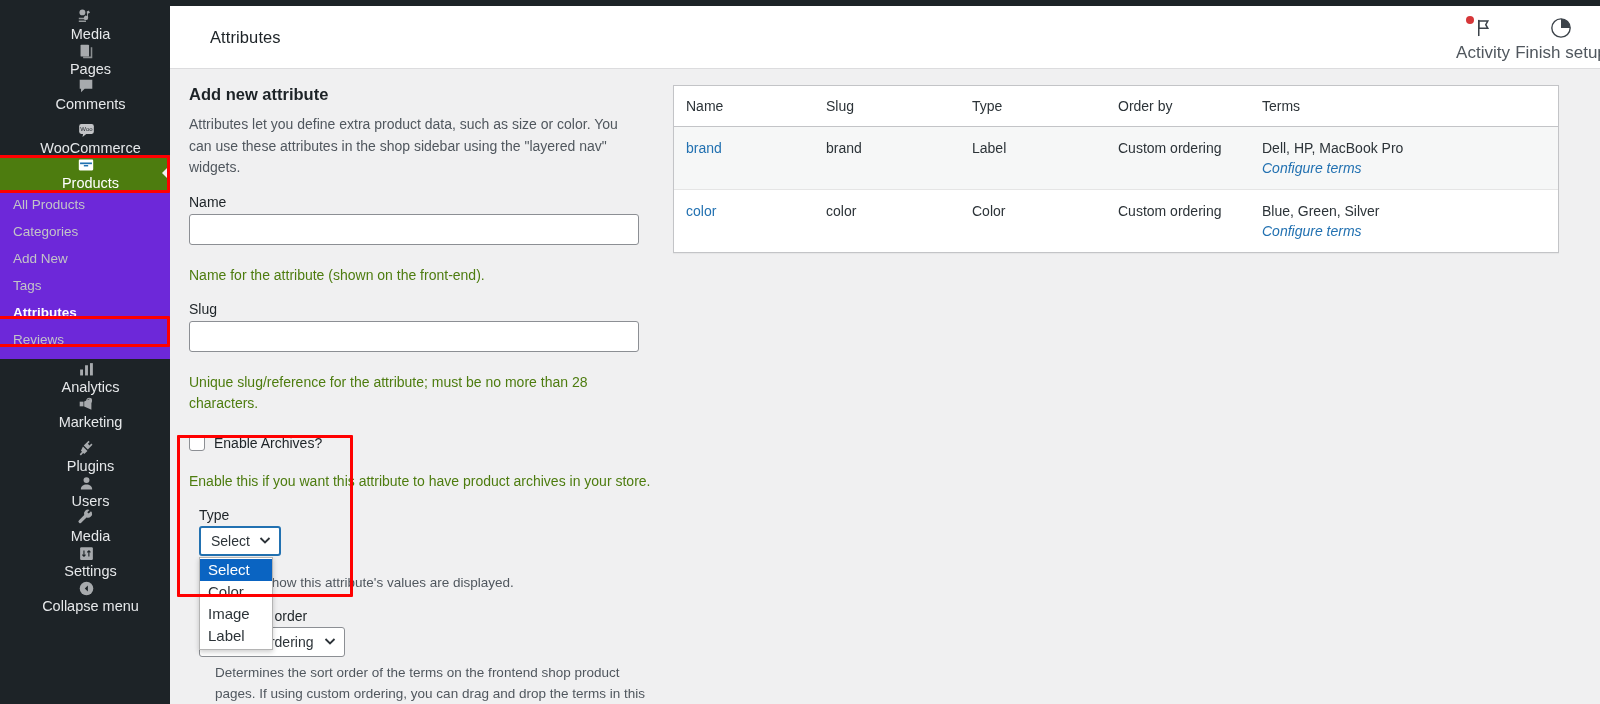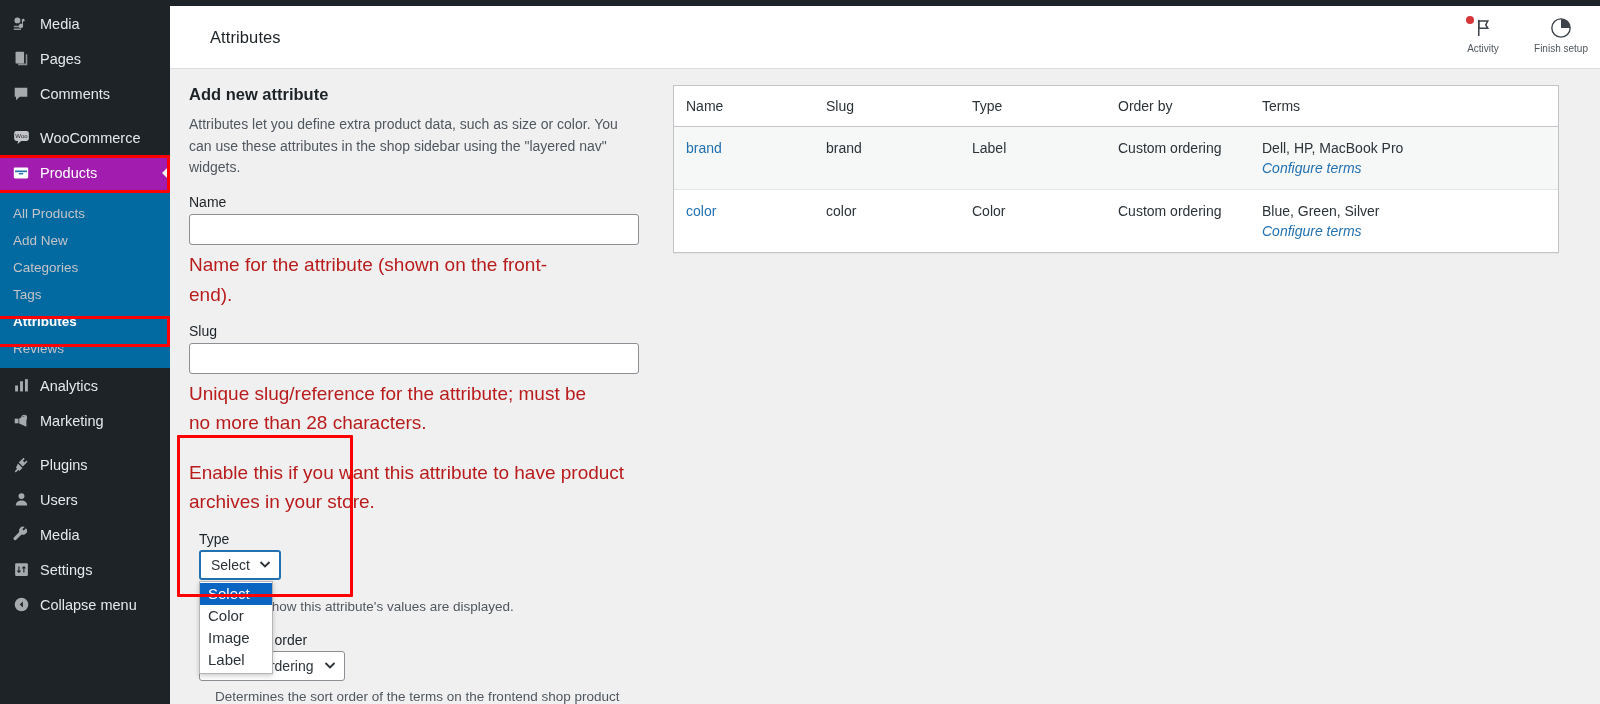--- a/index.html
+++ b/index.html
@@ -18,41 +18,41 @@
   }
 
   
   .sidebar {
     position: absolute; left: 0; top: 6px; width: 170px; height: 698px;
     background: #1d2327; color: #f0f0f1;
   }
   .menu-item {
     display: flex; align-items: center; height: 35px;
     padding-left: 11px; position: relative;
-    font-size: 14.5px; color: #e6e8ea; cursor: pointer;
+    font-size: 14.5px; color: #e6e8ea; cursor: pointer; flex-direction: column;
   }
   .menu-item .mi-icon {
     width: 20px; height: 20px; margin-right: 9px;
     display: flex; align-items: center; justify-content: center;
     color: #a7aaad; flex: 0 0 20px;
   }
   .menu-item .mi-icon svg { display: block; }
   .menu-item .mi-label { white-space: nowrap; }
   .menu-item.current {
-    background: #a21caf; color: #fff; font-weight: 400;
+    background: #4d7c0f; color: #fff; font-weight: 400;
   }
   .menu-item.current .mi-icon { color: #fff; }
   .menu-item.current::after {
     content: ""; position: absolute; right: 0; top: 50%;
     margin-top: -8px; width: 0; height: 0;
     border-top: 8px solid transparent; border-bottom: 8px solid transparent;
     border-right: 8px solid #f0f0f1;
   }
   .menu-gap { height: 9px; }
-  .submenu { background: #0369a1; padding: 10px 0 6px 0; }
+  .submenu { background: #6d28d9; padding: 1px 0 6px 0; }
   .submenu-item {
     display: block; padding: 6px 0 6px 13px;
     font-size: 13.5px; color: #c3c4c7; cursor: pointer;
   }
   .submenu-item.active { color: #fff; font-weight: bold; }
 
   
   .redbox {
     position: absolute; border: 3px solid #ff0000;
     pointer-events: none; z-index: 60; border-radius: 1px;
@@ -69,21 +69,21 @@
   }
   .header-right {
     margin-left: auto; display: flex; align-items: flex-start;
     height: 100%; padding-top: 9px;
   }
   .hr-btn {
     width: 78px; display: flex; flex-direction: column;
     align-items: center; cursor: pointer; position: relative;
   }
   .hr-icon { height: 25px; display: flex; align-items: center; justify-content: center; position: relative; }
-  .hr-label { font-size: 10px; color: #50575e; margin-top: 3px; white-space: nowrap; }
+  .hr-label { font-size: 17px; color: #50575e; margin-top: 3px; white-space: nowrap; }
   .dot-badge {
     position: absolute; right: 19px; top: 1px;
     width: 8px; height: 8px; border-radius: 50%; background: #d63638;
   }
 
   
   .content {
     position: absolute; left: 170px; top: 69px;
     width: 1174px; height: 635px; background: #f0f0f1;
   }
@@ -100,22 +100,22 @@
     max-width: 450px;
   }
   .fld-label { font-size: 14px; color: #1d2327; margin-bottom: 4px; }
   .fld-input {
     display: block; width: 450px; height: 31px;
     border: 1px solid #8c8f94; border-radius: 3px; background: #fff;
     font-size: 14px; padding: 0 8px; color: #2c3338;
     font-family: "Liberation Sans", sans-serif;
   }
   .fld-help {
-    font-size: 19px; color: #b91c1c; line-height: 1.55;
-    margin-top: 5px; max-width: 400px;
+    font-size: 14px; color: #4d7c0f; line-height: 1.55;
+    margin-top: 20px; max-width: 400px;
   }
   .fld-block { margin-bottom: 14px; }
   .chk-row { display: flex; align-items: center; margin-bottom: 4px; }
   .chk-box {
     width: 16px; height: 16px; border: 1px solid #8c8f94;
     border-radius: 3px; background: #fff; margin-right: 9px; cursor: pointer;
   }
   .chk-label { font-size: 14px; color: #1d2327; }
 
   
@@ -249,22 +249,22 @@
             <rect x="2" y="4" width="16" height="12" rx="1.2"></rect>
             <rect x="3.4" y="7.2" width="13.2" height="1.9" fill="#2271b1"></rect>
             <rect x="7.6" y="10" width="4.8" height="1.6" fill="#2271b1"></rect>
           </svg>
       </span>
       <span class="mi-label">Products</span>
     </div>
 
     <div class="submenu">
       <span class="submenu-item">All Products</span>
+      <span class="submenu-item">Categories</span>
       <span class="submenu-item">Add New</span>
-      <span class="submenu-item">Categories</span>
       <span class="submenu-item">Tags</span>
       <span class="submenu-item active">Attributes</span>
       <span class="submenu-item">Reviews</span>
     </div>
 
     <div class="menu-item">
       <span class="mi-icon">
         <svg width="17" height="17" viewBox="0 0 20 20" fill="currentColor">
             <rect x="2.5" y="10" width="3.4" height="7"></rect>
             <rect x="8.3" y="5" width="3.4" height="12"></rect>
@@ -378,20 +378,24 @@
         <div class="fld-help">Name for the attribute (shown on the front-end).</div>
       </div>
 
       <div class="fld-block">
         <div class="fld-label">Slug</div>
         <input class="fld-input" type="text" value="" style="">
         <div class="fld-help">Unique slug/reference for the attribute; must be no more than 28 characters.</div>
       </div>
 
       <div class="fld-block" style="margin-top:20px;">
+        <div class="chk-row">
+          <span class="chk-box"></span>
+          <span class="chk-label">Enable Archives?</span>
+        </div>
         <div class="fld-help" style="max-width:470px;">Enable this if you want this attribute to have product archives in your store.</div>
       </div>
 
       <div class="type-area" style="height:270px;">
         <div class="fld-label" style="position:absolute; left:10px; top:0;">Type</div>
 
         <div style="position:absolute; left:10px; top:19px;">
           <div class="sel-btn">
             <span>Select</span>
             <span class="caret">

